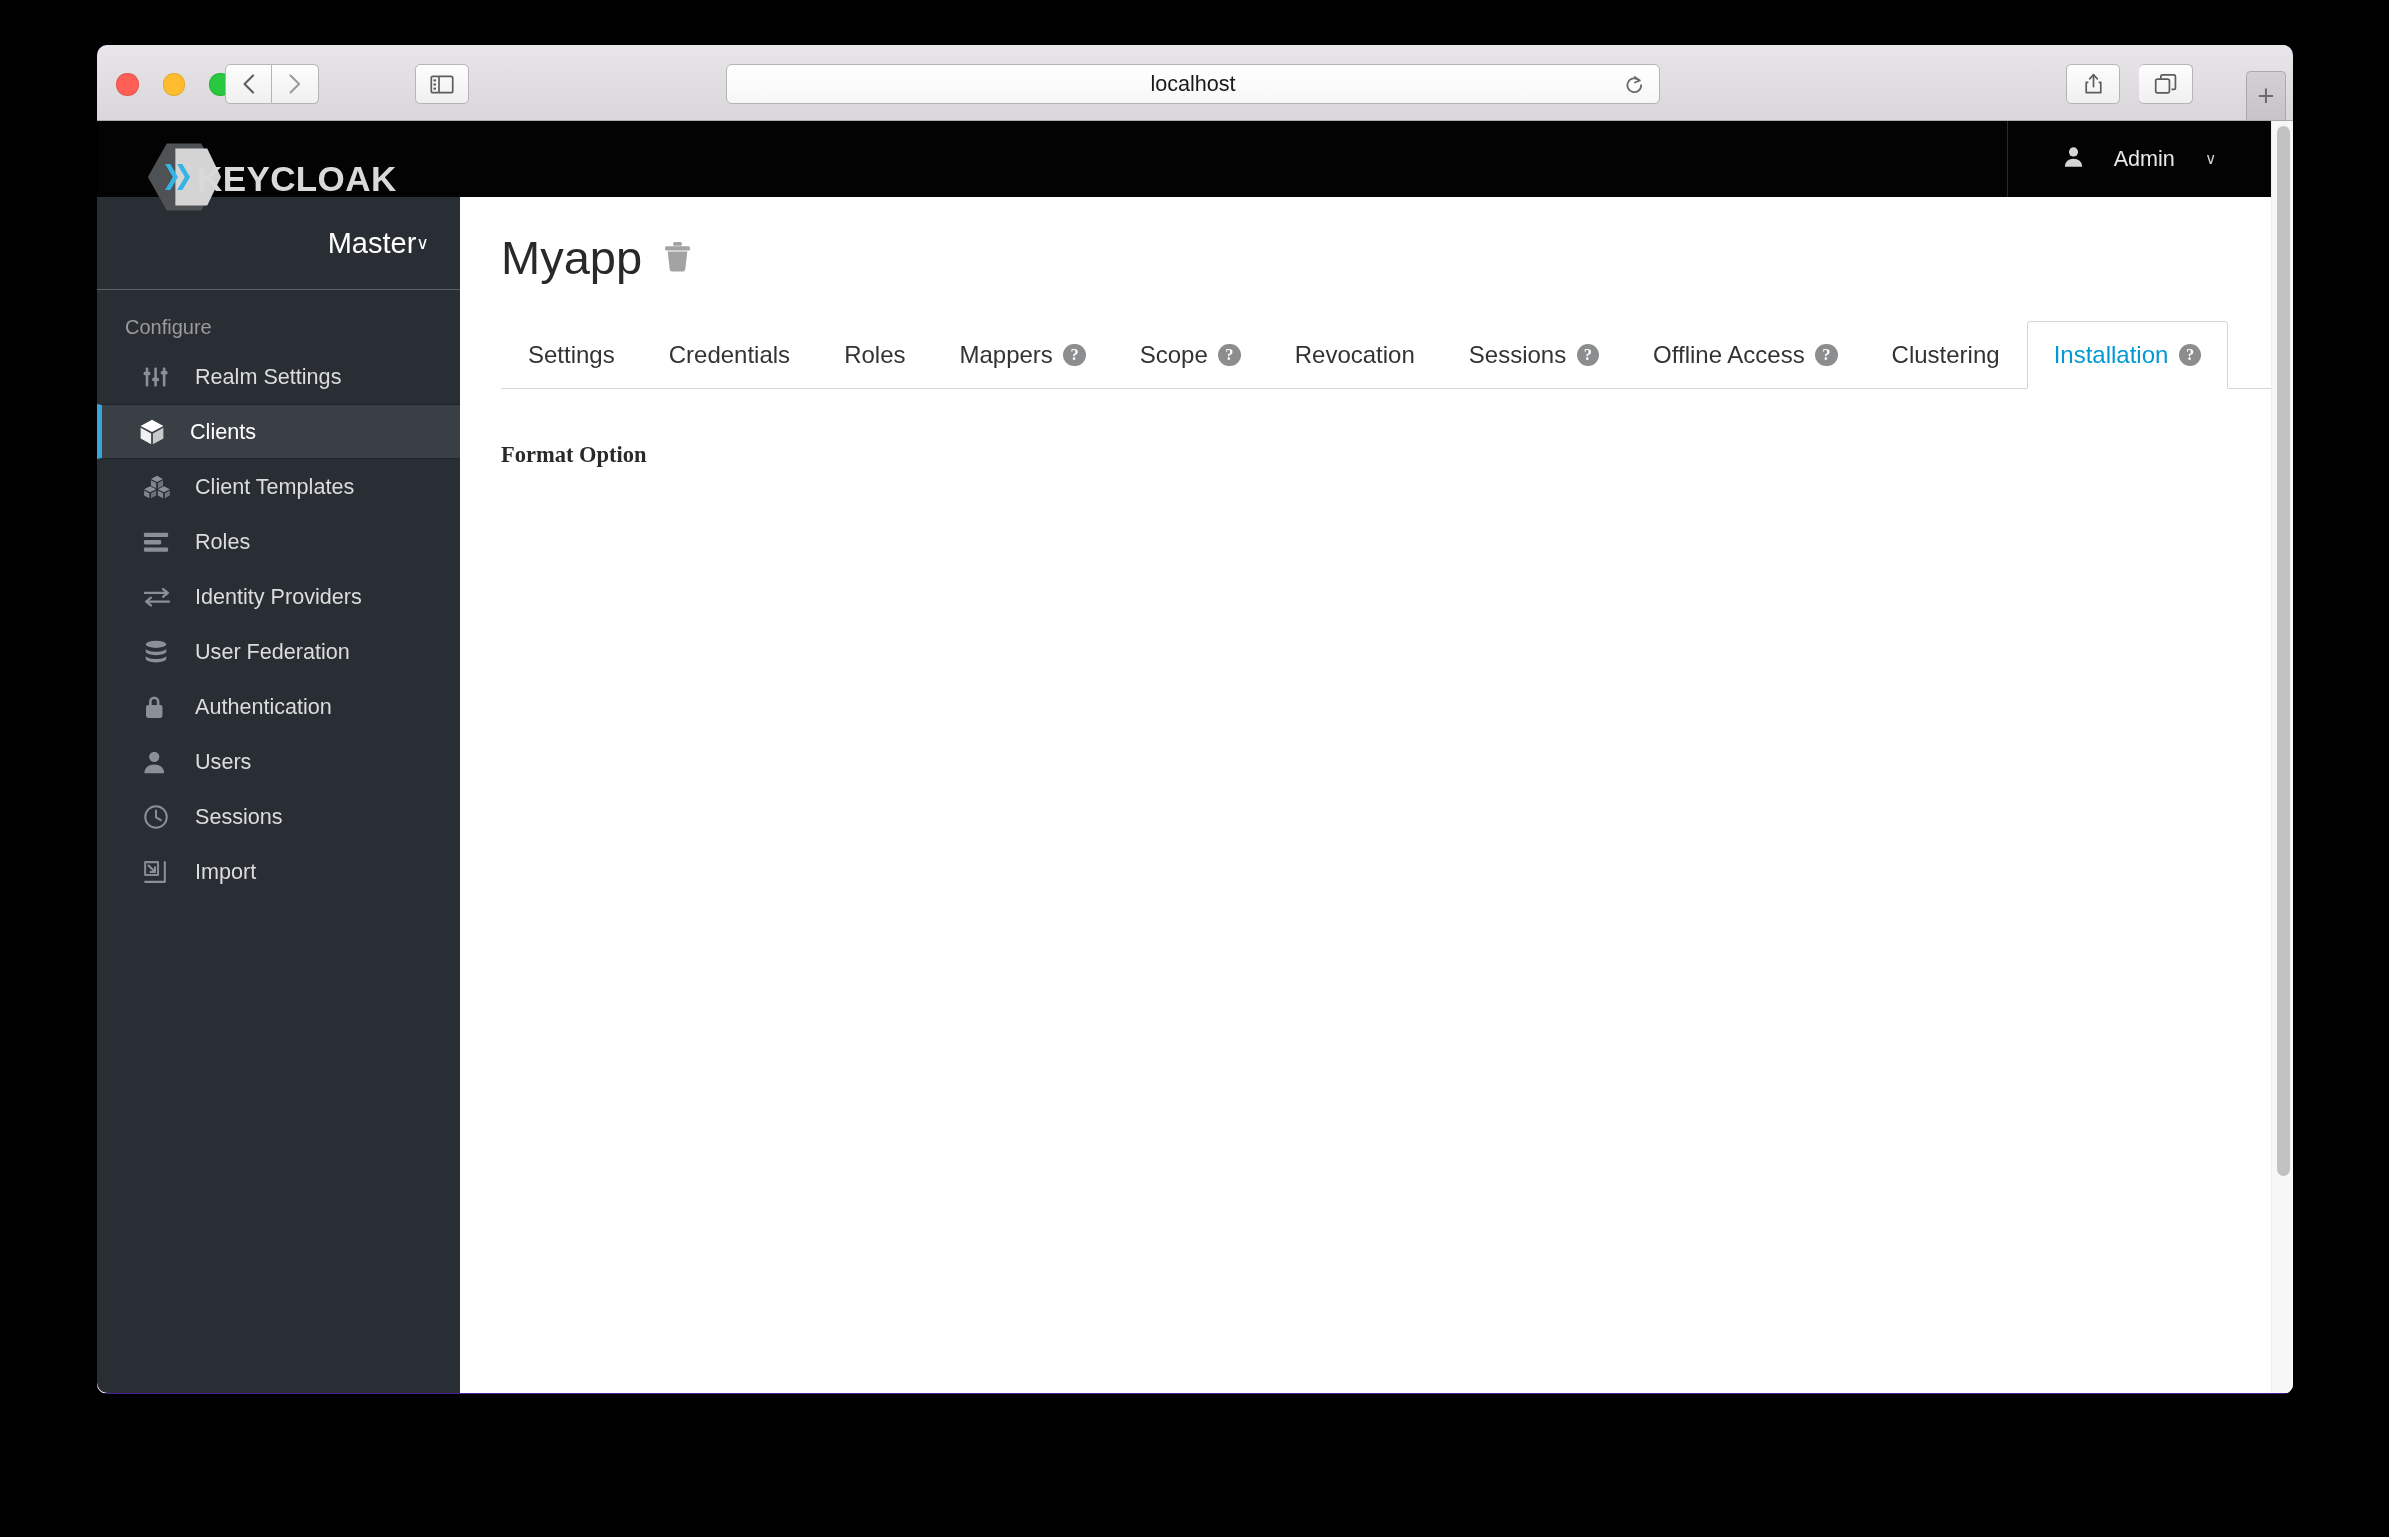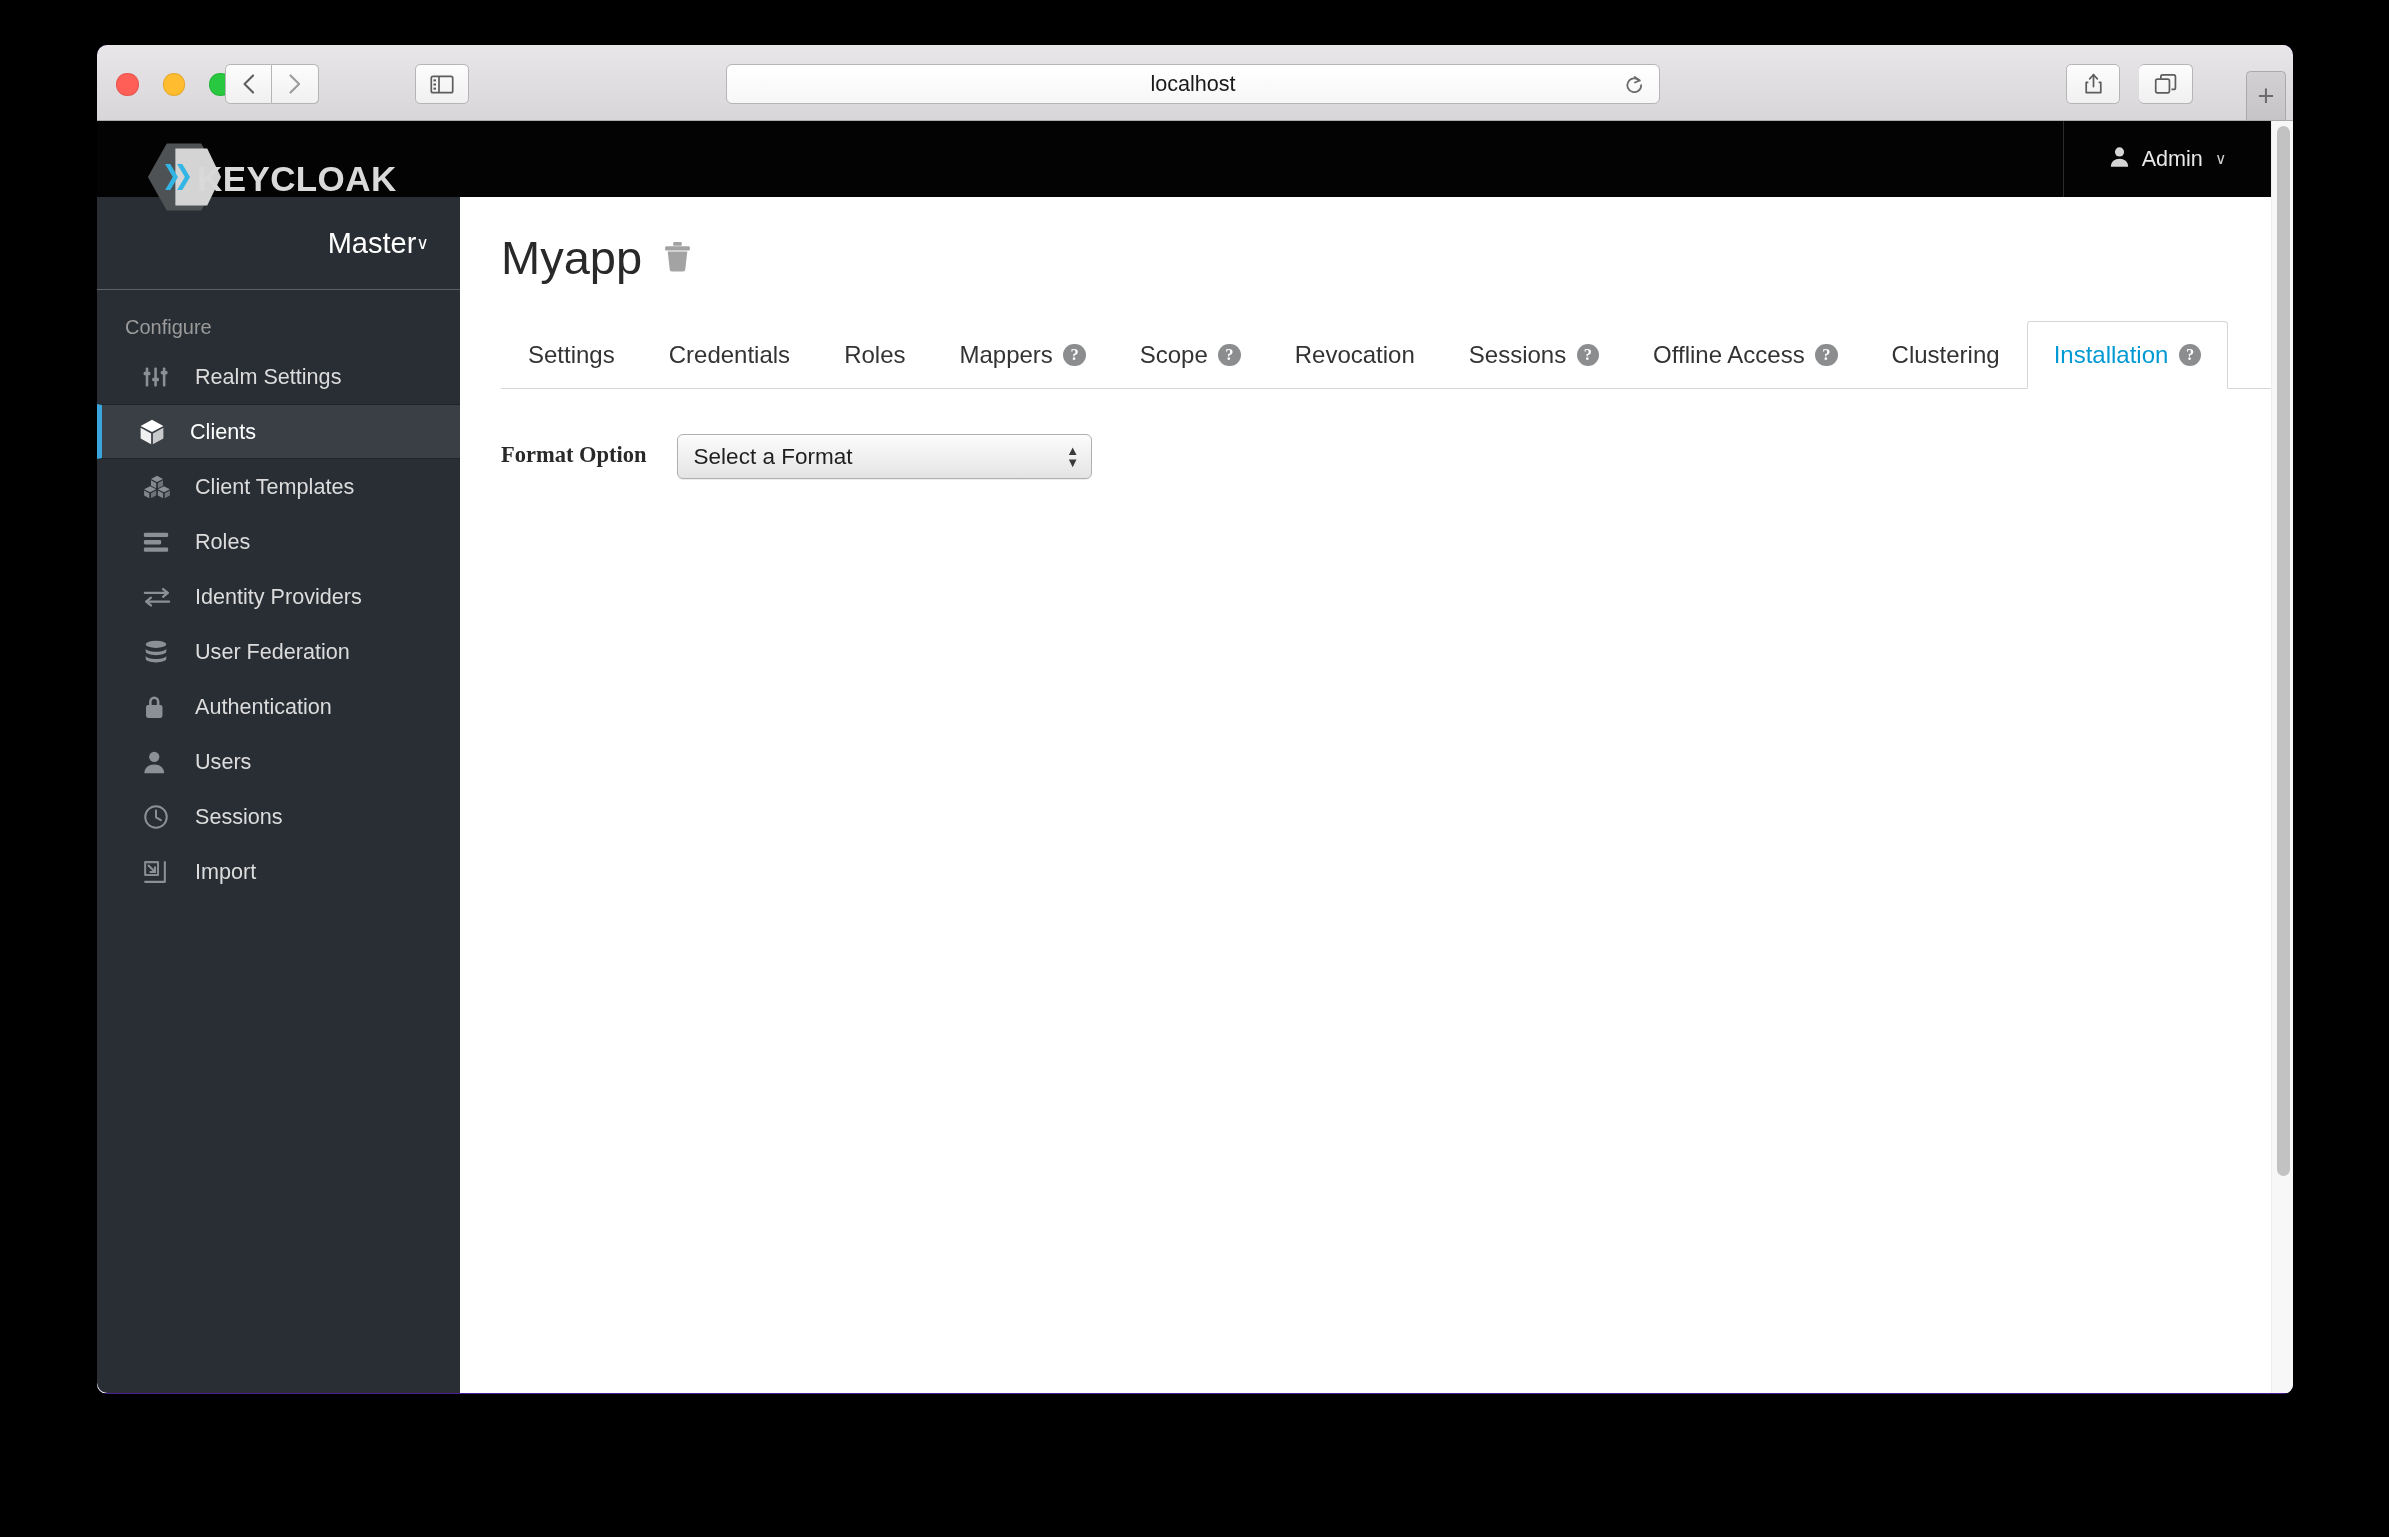--- a/index.html
+++ b/index.html
@@ -82,23 +82,23 @@
     z-index: 5;
   }
   .kc-logo { position: absolute; left: 48px; top: 19px; display: flex; align-items: center; }
   .kc-logo-text {
     margin-left: -26px;
     font-size: 35px; font-weight: bold; letter-spacing: 0.4px;
     color: #d9d9d9;
   }
   .kc-user {
     position: absolute; right: 0; top: 0;
-    height: 76px; width: 208px;
+    height: 76px; width: 264px;
     border-left: 0.9px solid #2b2b2b;
-    display: flex; align-items: center; justify-content: center; gap: 12px;
+    display: flex; align-items: center; justify-content: center; gap: 30px;
     color: #e8e8e8; font-size: 21.6px;
   }
   .kc-user .chev { font-size: 15.6px; color: #cfcfcf; }
 
   
   .sidebar {
     position: absolute; left: 0; top: 76px;
     width: 363px; height: 1196px;
     background: #292e34;
     border-bottom-left-radius: 10.4px;
@@ -515,29 +515,20 @@
           </div>
           <div class="tab active">
             <span>Installation</span>
             <span class="help-icon">?</span>
           </div>
         </div>
       </div>
 
       <div class="form-row">
         <div class="form-label">Format Option</div>
-        <div class="form-control">
-          <div class="mac-select">
-            <span>Select a Format</span>
-            <span class="arrows">
-              <span>▲</span>
-                <span>▼</span>
-            </span>
-          </div>
-        </div>
       </div>
     </div>
 
     <div class="page-scrollbar">
       <div class="thumb"></div>
     </div>
 
   </div>
 </div>
 

